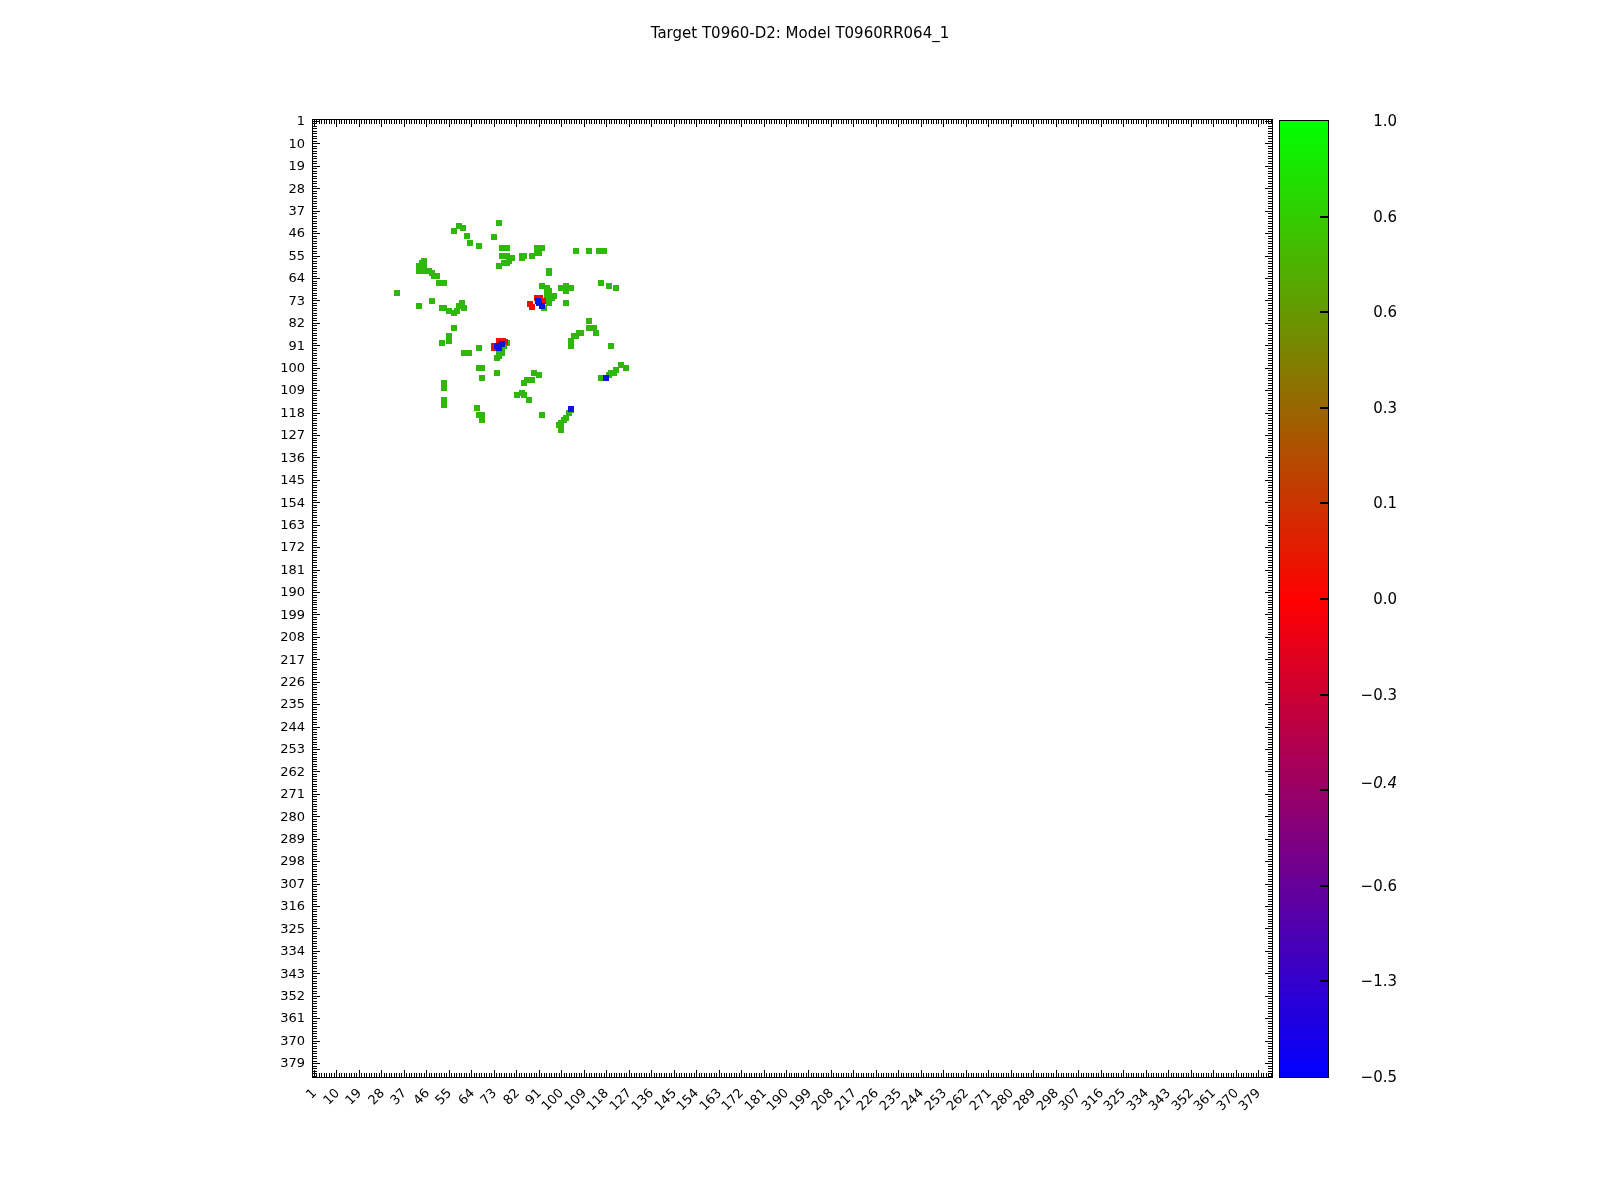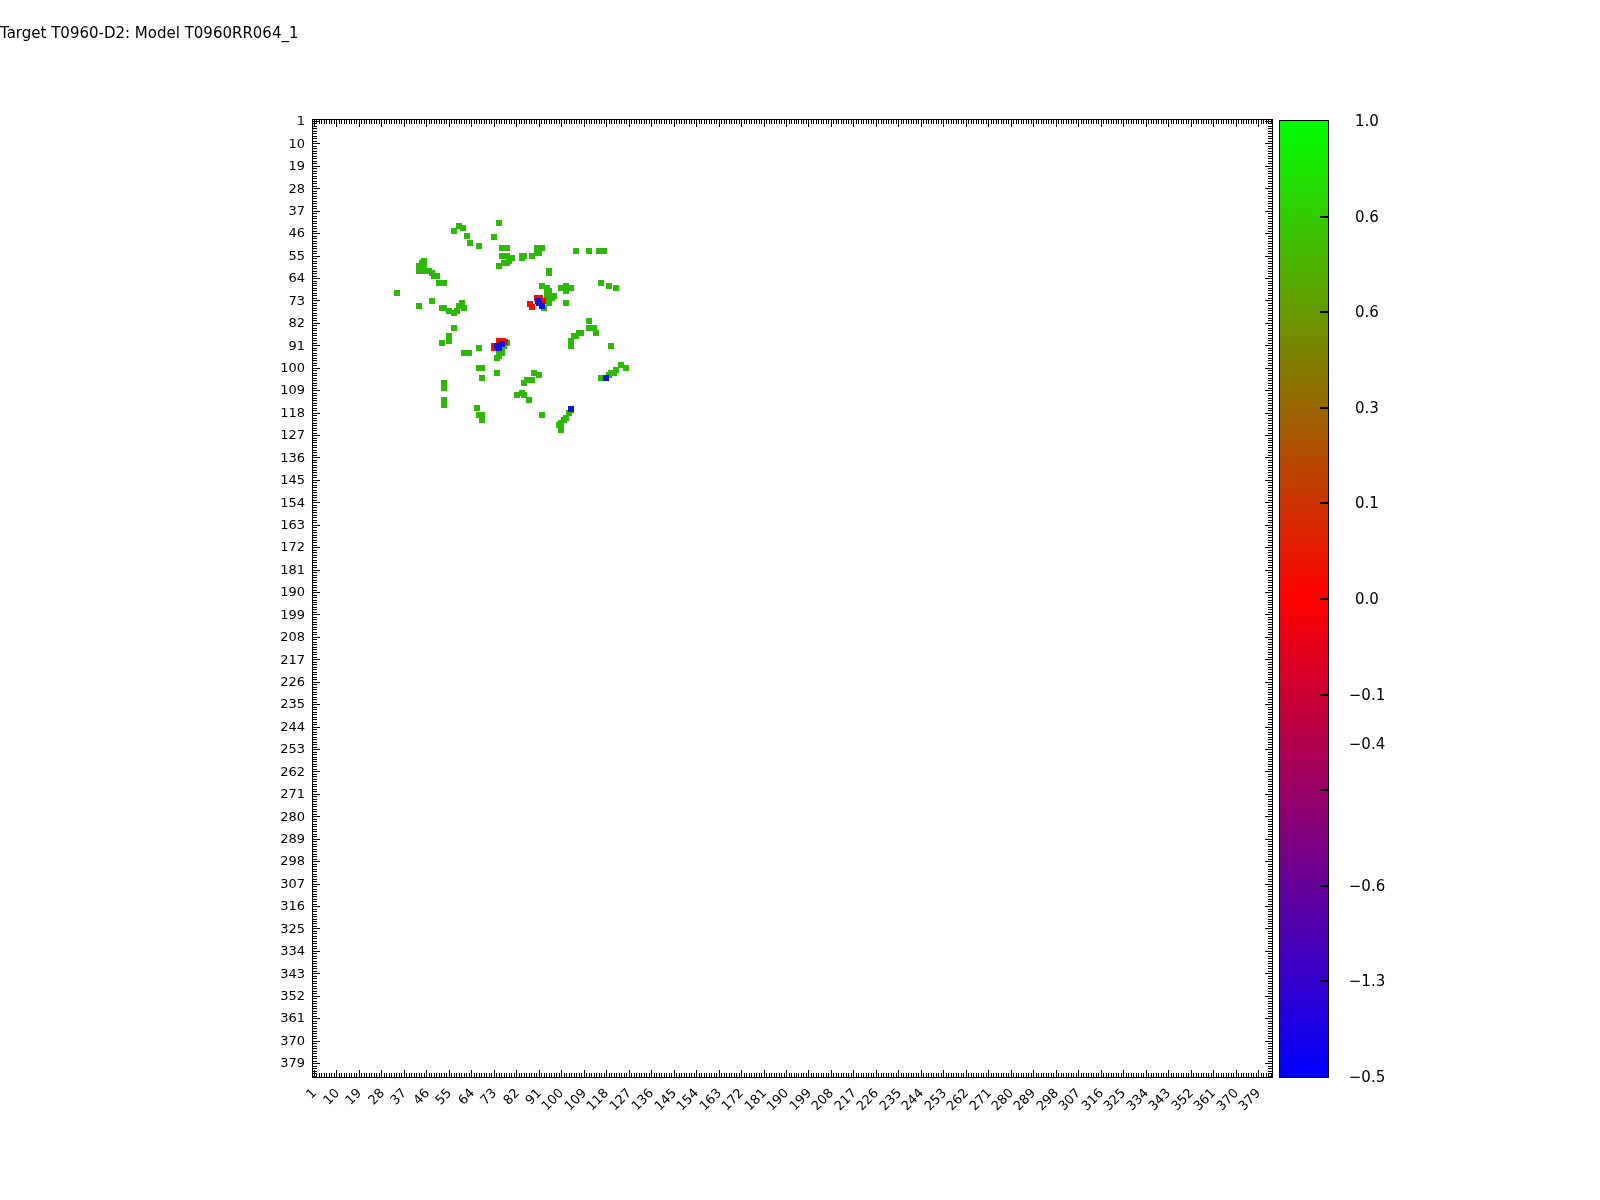--- a/index.html
+++ b/index.html
@@ -1,21 +1,21 @@
 <!DOCTYPE html>
 <html><head>
 <meta charset="utf-8">
 <style>
   html,body { margin:0; padding:0; background:#ffffff; }
   .figure {
     position:relative; width:1600px; height:1200px; background:#ffffff;
     font-family:"DejaVu Sans", "Liberation Sans", sans-serif; color:#000;
     overflow:hidden;
   }
-  .suptitle { position:absolute; left:0; top:23px; width:1600px; text-align:left;
+  .suptitle { position:absolute; left:0; top:23px; width:1600px; text-align:center;
               font-size:15px; line-height:21px; }
   .axes-title { position:absolute; left:313px; top:92px; width:959px; text-align:center;
                 font-size:17px; }
   .plot-box { position:absolute; left:312px; top:119px; width:961px; height:959px;
               border:1.5px solid #000; box-sizing:border-box; background:#fff; }
   
   .comb { position:absolute; pointer-events:none; }
   .comb.h { left:0; width:100%; height:7px;
     background-image:
       repeating-linear-gradient(to right, #000 0 1px, transparent 1px 2.4974px),
@@ -38,21 +38,21 @@
             text-align:right; font-size:13px; }
   .xlabel { position:absolute; width:46px; height:15px; line-height:15px;
             text-align:right; font-size:13px;
             transform-origin:100% 50%; transform:rotate(-45deg); }
   .marker { position:absolute; width:6px; height:6px; }
   .colorbar { position:absolute; left:1279px; top:120px; width:50px; height:958px;
               box-sizing:border-box; border:1.5px solid #000;
               background:linear-gradient(to bottom, #00ff00 0%, #ff0000 50%, #0000ff 100%); }
   .cbtick { position:absolute; width:8px; height:2px; background:#000; }
   .cblabel { position:absolute; left:1337px; width:60px; height:18px; line-height:18px;
-             text-align:center; font-size:15px; }
+             text-align:right; font-size:15px; }
 </style>
 </head>
 <body>
 
 <div class="figure">
 
   <div class="suptitle">
     <div>Target T0960-D2: Model T0960RR064_1</div>
   </div>
 
@@ -322,20 +322,20 @@
       <div class="cbtick" style="left: 1320px; top: 884.8px;"></div>
       <div class="cbtick" style="left: 1320px; top: 980.4px;"></div>
     </div>
   <div id="cblabels">
       <div class="cblabel" style="top: 112px;">1.0</div>
       <div class="cblabel" style="top: 207.6px;">0.6</div>
       <div class="cblabel" style="top: 303.2px;">0.6</div>
       <div class="cblabel" style="top: 398.8px;">0.3</div>
       <div class="cblabel" style="top: 494.4px;">0.1</div>
       <div class="cblabel" style="top: 590px;">0.0</div>
-      <div class="cblabel" style="top: 685.6px;">−0.1</div>
-      <div class="cblabel" style="top: 735px;">−0.4</div>
+      <div class="cblabel" style="top: 685.6px;">−0.3</div>
+      <div class="cblabel" style="top: 774px; font-style: italic;">−0.4</div>
       <div class="cblabel" style="top: 876.8px;">−0.6</div>
       <div class="cblabel" style="top: 972.4px;">−1.3</div>
       <div class="cblabel" style="top: 1068px;">−0.5</div>
     </div>
 
 </div>
 
 </body></html>

